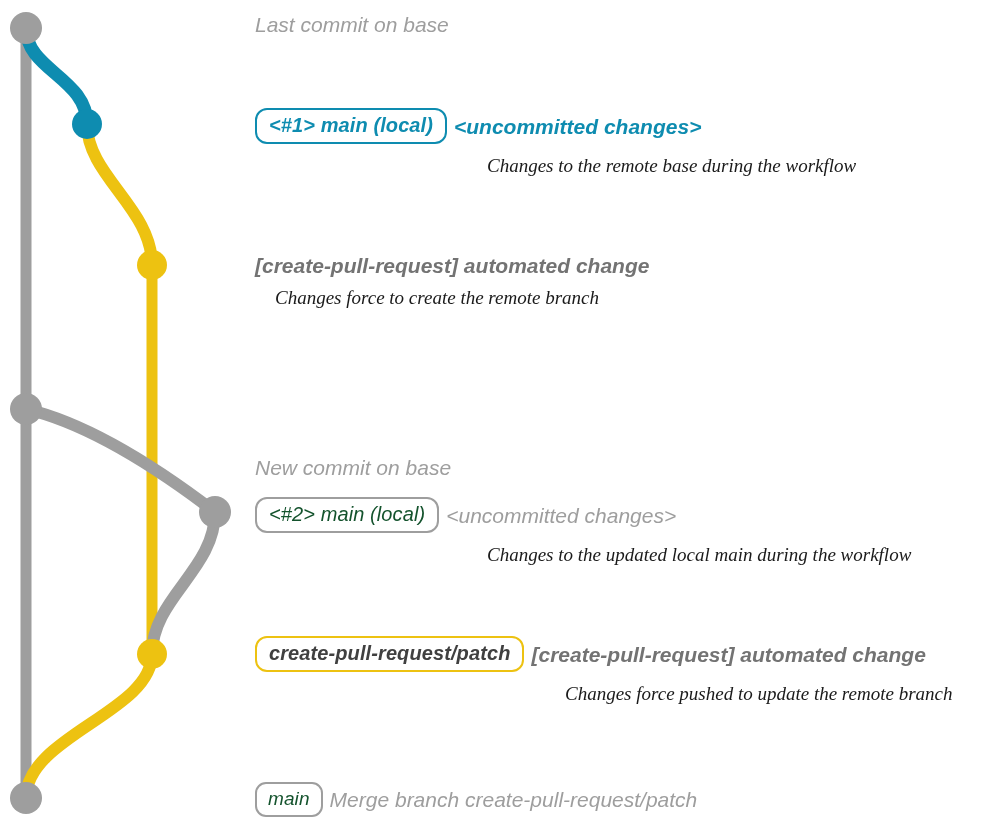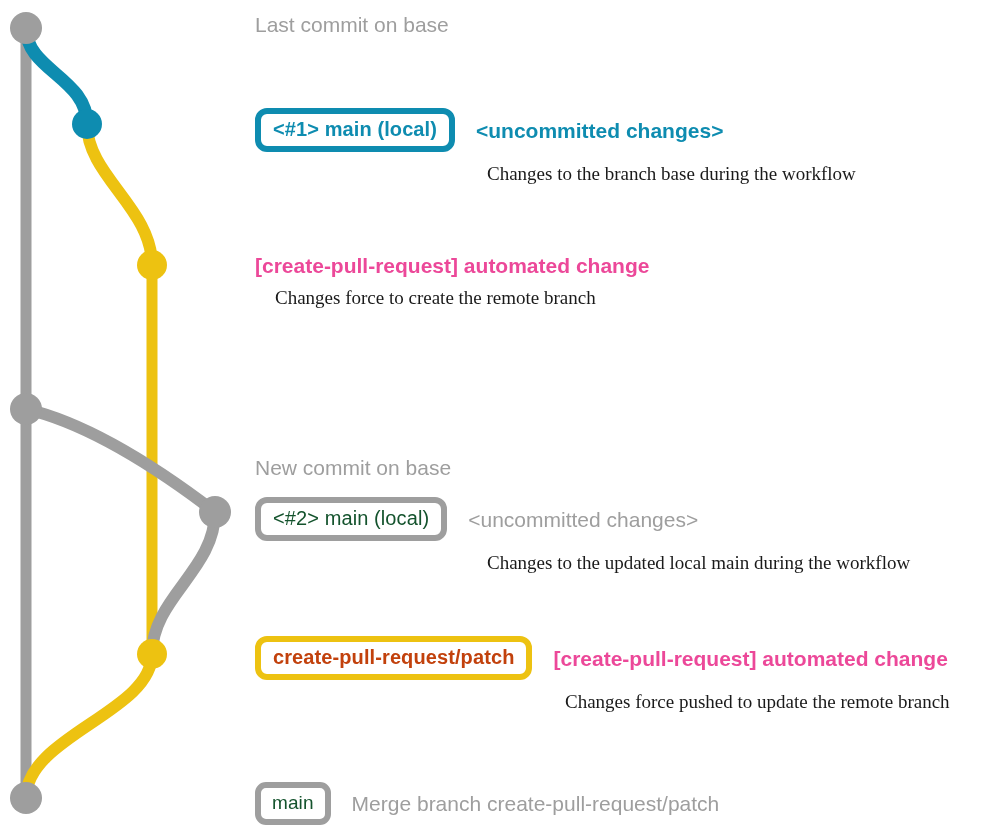--- a/index.html
+++ b/index.html
@@ -15,20 +15,21 @@
     overflow: hidden;
     font-family: "Liberation Sans", sans-serif;
   }
 
   #diagram-root {
     position: absolute;
     left: 0;
     top: 0;
     width: 981px;
     height: 583px;
+    font-style: italic;
   }
 
   
   #git-graph {
     position: absolute;
     left: 0;
     top: 0;
     width: 250px;
     height: 827px;
   }
@@ -50,58 +51,58 @@
 
   .headline {
     display: flex;
     align-items: center;
     white-space: nowrap;
     line-height: 1;
   }
 
   .ref-chip {
     display: inline-block;
-    border: 6px solid #84cc16;
+    border: 2px solid #84cc16;
     border-radius: 12px;
     padding: 5px 12px 7px 12px;
     font-size: 20px;
     letter-spacing: 0.1px;
     color: #9e9e9e;
     background: #ffffff;
     line-height: 1;
-    margin-right: 21px;
+    margin-right: 7px;
   }
   .ref-chip.accent-blue {
     border-color: #0e8cb0;
     color: #0e8cb0;
     font-weight: bold;
   }
   .ref-chip.accent-yellow {
     border-color: #edc211;
-    color: #c2410c;
+    color: #404040;
     font-weight: bold;
   }
   .ref-chip.accent-gray {
     border-color: #9e9e9e;
     color: #14532d;
   }
   .ref-chip.chip-small {
     font-size: 19px;
     padding: 5px 11px 7px 11px;
     border-radius: 11px;
   }
 
   .subject {
     font-size: 21px;
     line-height: 1;
     white-space: nowrap;
   }
   .subject.tone-gray   { color: #9e9e9e; }
   .subject.tone-blue   { color: #0e8cb0; font-weight: bold; }
-  .subject.tone-yellow { color: #ec4899; font-weight: bold; }
+  .subject.tone-yellow { color: #737373; font-weight: bold; }
 
   .body-note {
     font-family: "Liberation Serif", serif;
     font-size: 19px;
     color: #1a1a1a;
     white-space: nowrap;
     line-height: 1;
     margin-top: 12px;
   }
   .body-note.indent-2 { margin-left: 232px; }
@@ -144,21 +145,21 @@
       <div class="headline">
         <span class="subject tone-gray">Last commit on base</span>
       </div>
     </div>
 
     <div class="commit-row" style="top:108px;">
       <div class="headline">
         <span class="ref-chip accent-blue">&lt;#1&gt; main (local)</span>
         <span class="subject tone-blue">&lt;uncommitted changes&gt;</span>
       </div>
-      <div class="body-note indent-2">Changes to the branch base during the workflow</div>
+      <div class="body-note indent-2">Changes to the remote base during the workflow</div>
     </div>
 
     <div class="commit-row" style="top:255px;">
       <div class="headline">
         <span class="subject tone-yellow">[create-pull-request] automated change</span>
       </div>
       <div class="body-note indent-4">Changes force to create the remote branch</div>
     </div>
 
     <div class="commit-row" style="top:409px;margin-top:48px;">

